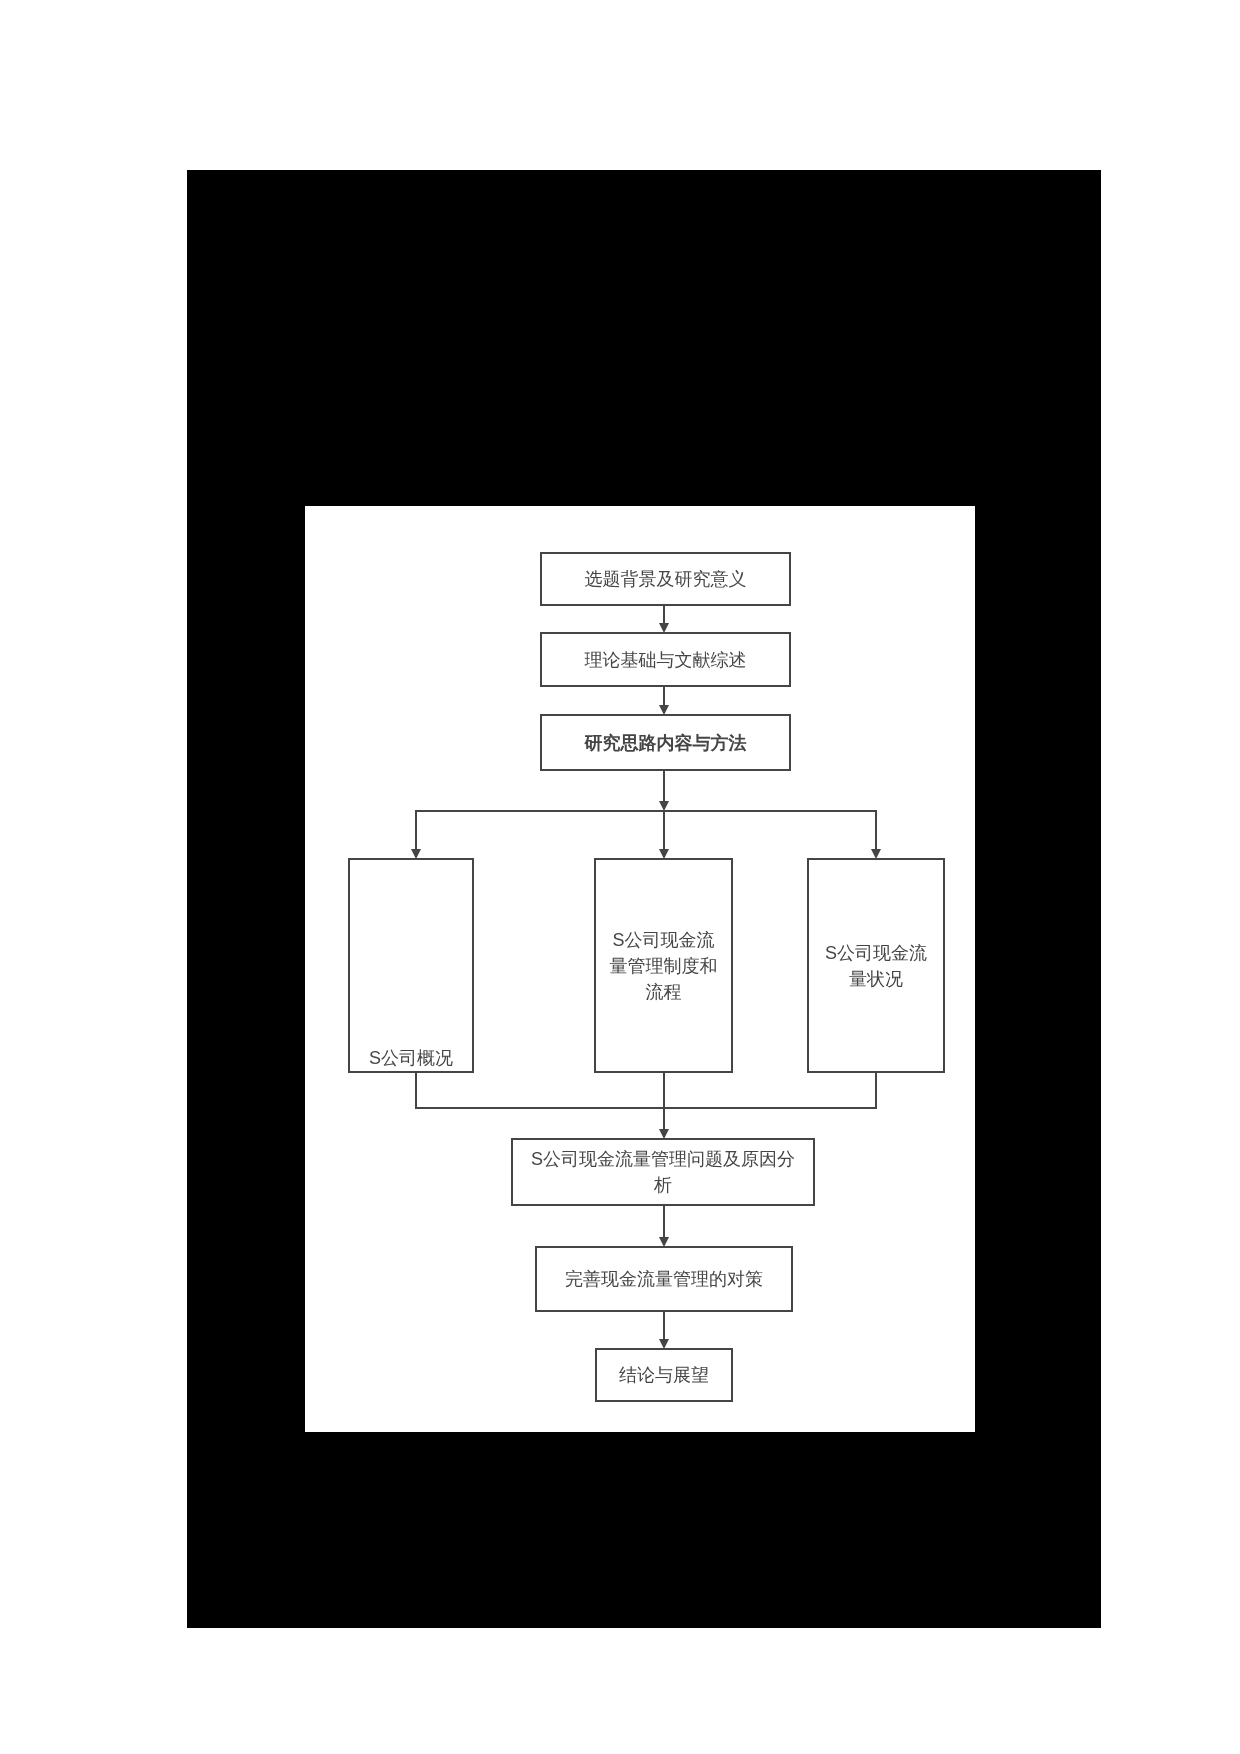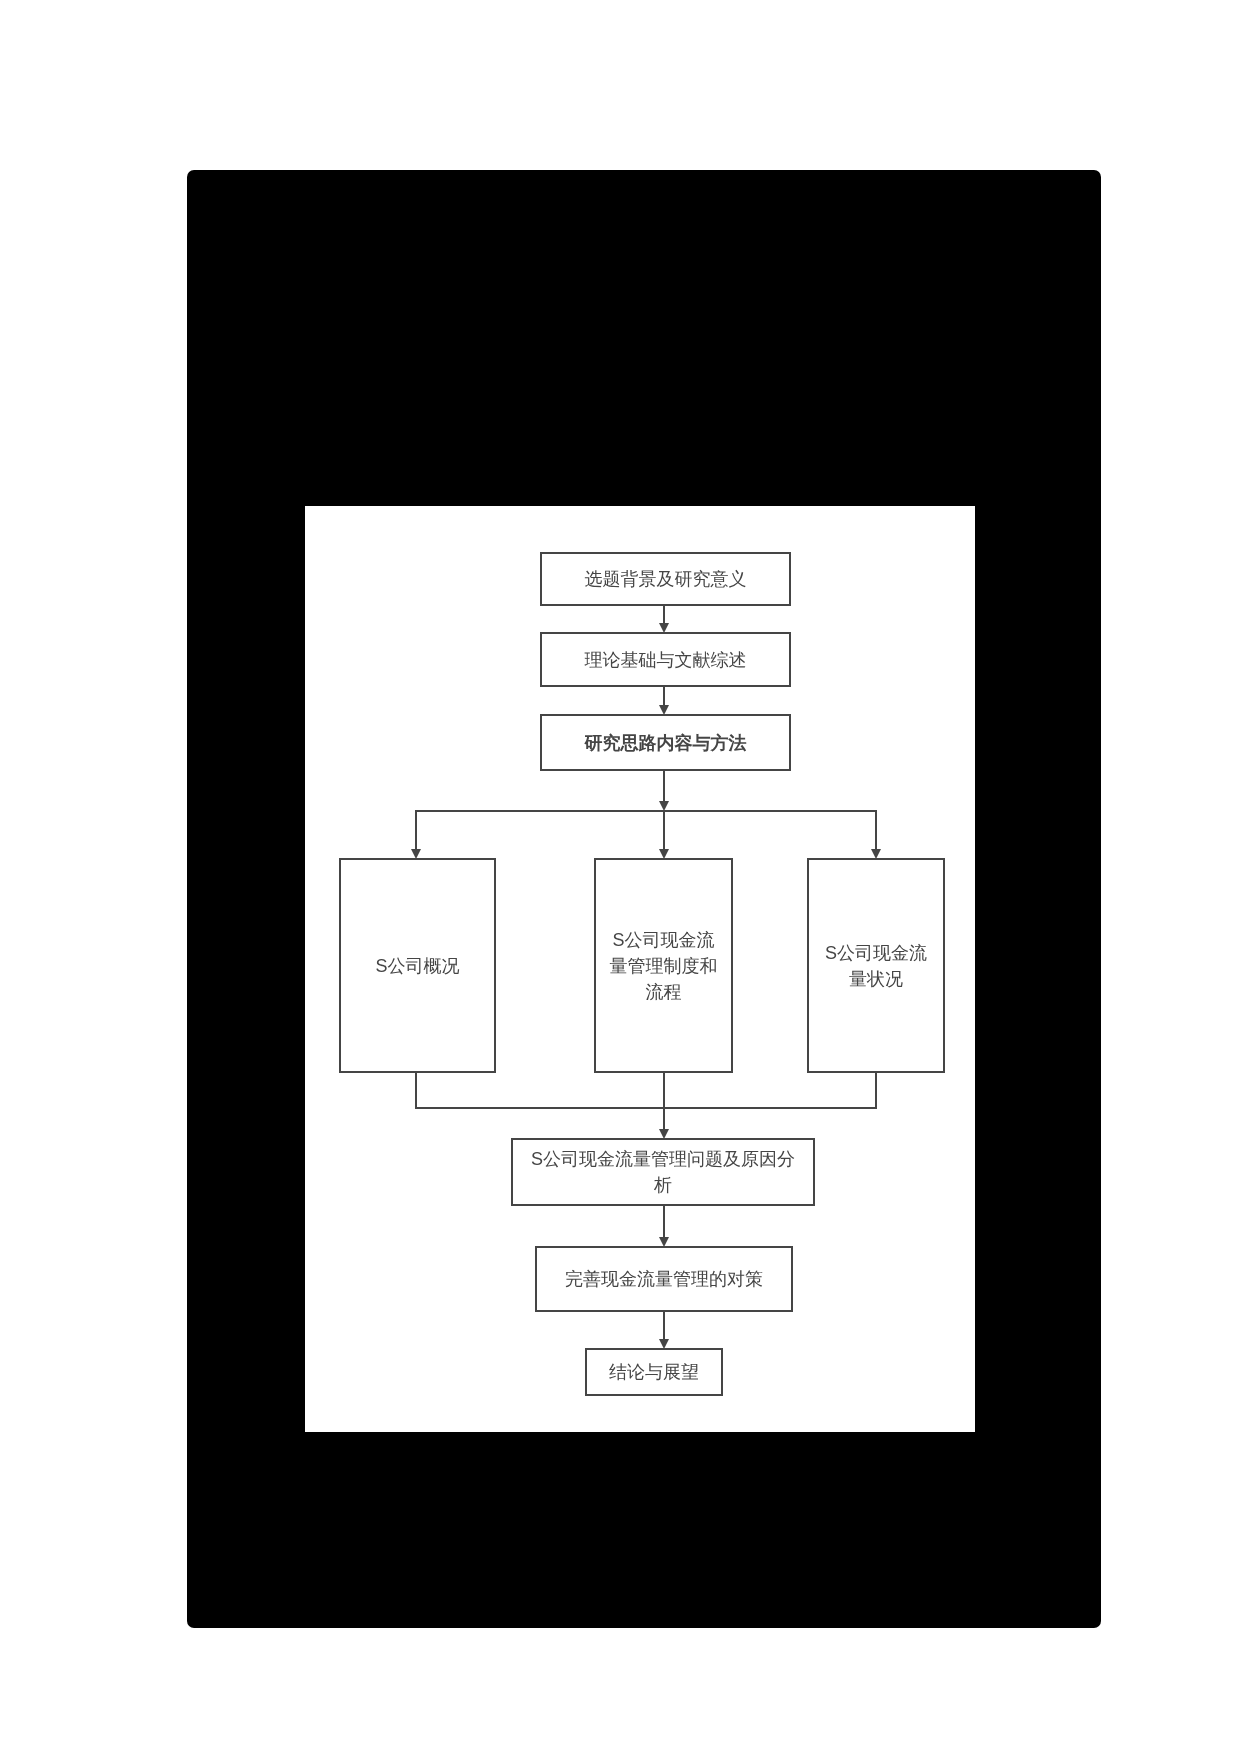--- a/index.html
+++ b/index.html
@@ -8,21 +8,20 @@
     background:#ffffff;
     font-family:"Liberation Sans","DejaVu Sans",sans-serif;
     position:relative;
   }
   .page{
     position:absolute;left:0;top:0;width:1240px;height:1754px;background:#ffffff;
   }
   .figure-black{
     position:absolute;left:187px;top:170px;width:914px;height:1458px;
     background:#000000;
-    border-radius:7px;
   }
   .panel{
     position:absolute;left:118px;top:336px;width:670px;height:926px;
     background:#ffffff;
   }
   .node{
     position:absolute;
     box-sizing:border-box;
     border:2px solid #454545;
     background:#ffffff;
@@ -39,26 +38,26 @@
   .arrowhead{
     position:absolute;width:0;height:0;
     border-left:5px solid transparent;
     border-right:5px solid transparent;
     border-top:10px solid #454545;
   }
   
   #n1{left:235px;top:46px;width:251px;height:54px;}
   #n2{left:235px;top:126px;width:251px;height:55px;}
   #n3{left:235px;top:208px;width:251px;height:57px;font-weight:bold;}
-  #n4{left:34px;top:352px;width:157px;height:215px;}
+  #n4{left:43px;top:352px;width:126px;height:215px;align-items:flex-end;}
   #n5{left:289px;top:352px;width:139px;height:215px;}
   #n6{left:502px;top:352px;width:138px;height:215px;}
   #n7{left:206px;top:632px;width:304px;height:68px;}
   #n8{left:230px;top:740px;width:258px;height:66px;justify-content:center;}
-  #n9{left:280px;top:842px;width:138px;height:48px;}
+  #n9{left:290px;top:842px;width:138px;height:54px;}
 </style>
 </head>
 <body>
 
 <div class="page">
   <div class="figure-black">
     <div class="panel">
 
       <div class="vline" style="left:358px;top:100px;height:18px;"></div>
       <div class="arrowhead" style="left:354px;top:117px;"></div>

